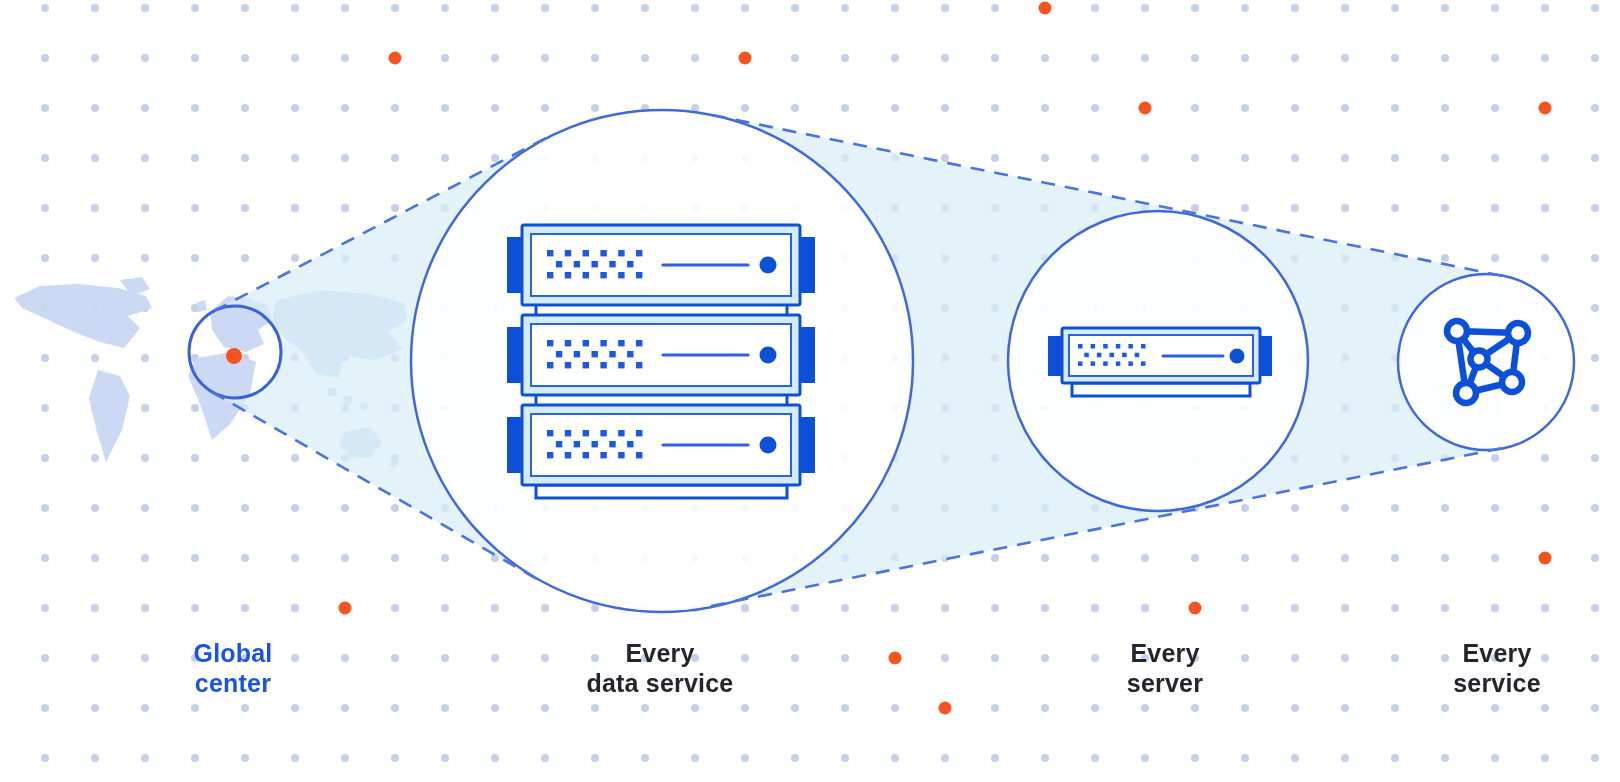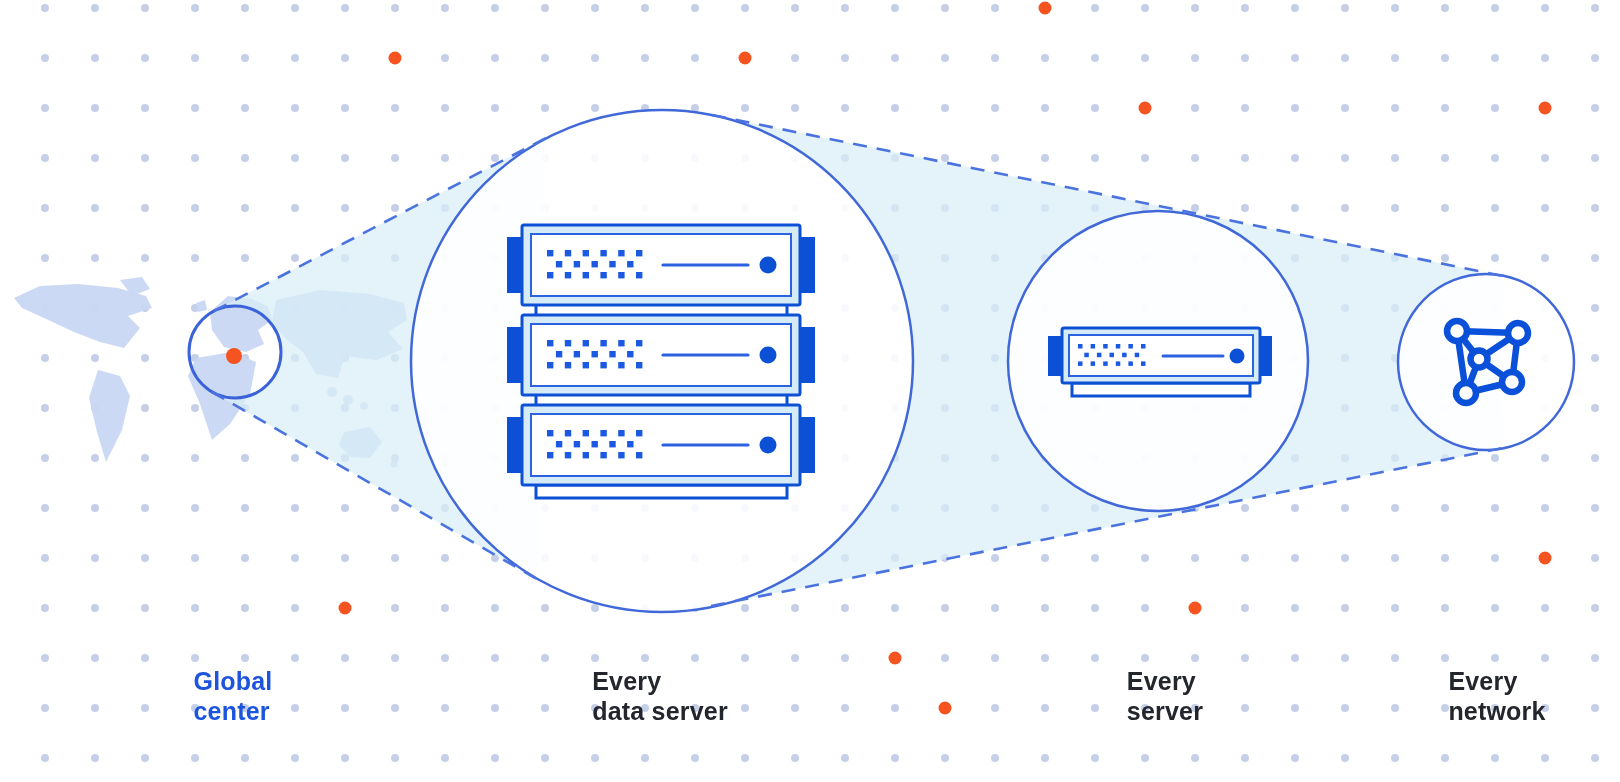--- a/index.html
+++ b/index.html
@@ -3,22 +3,22 @@
 <meta charset="utf-8">
 <style>
   html,body{margin:0;padding:0;}
   body{
     width:1620px;height:782px;position:relative;overflow:hidden;
     background:#ffffff;
     font-family:"Liberation Sans", sans-serif;
   }
   .artwork{position:absolute;left:0;top:0;}
   .stage-label{
-    position:absolute;top:666px;transform:translateX(-50%);
-    text-align:left;font-size:25px;font-weight:700;line-height:30px;
+    position:absolute;top:638px;transform:translateX(-50%);
+    text-align:center;font-size:25px;font-weight:700;line-height:30px;
     letter-spacing:.2px;color:#23262d;white-space:nowrap;
   }
   .stage-label.blue{color:#1d54dd;}
 </style>
 </head>
 <body>
 
 <svg class="artwork" width="1620" height="782" viewBox="0 0 1620 782" xmlns="http://www.w3.org/2000/svg">
 
   <defs>
@@ -203,22 +203,22 @@
     <circle cx="945" cy="708" r="6.5"></circle>
   </g>
 </svg>
 
 <div class="stage-label blue" style="left:233px">
   <div>Global</div>
   <div>center</div>
 </div>
 <div class="stage-label" style="left:660px">
   <div>Every</div>
-  <div>data server</div>
+  <div>data service</div>
 </div>
 <div class="stage-label" style="left:1165px">
   <div>Every</div>
   <div>server</div>
 </div>
 <div class="stage-label" style="left:1497px">
   <div>Every</div>
-  <div>network</div>
+  <div>service</div>
 </div>
 
 </body></html>

